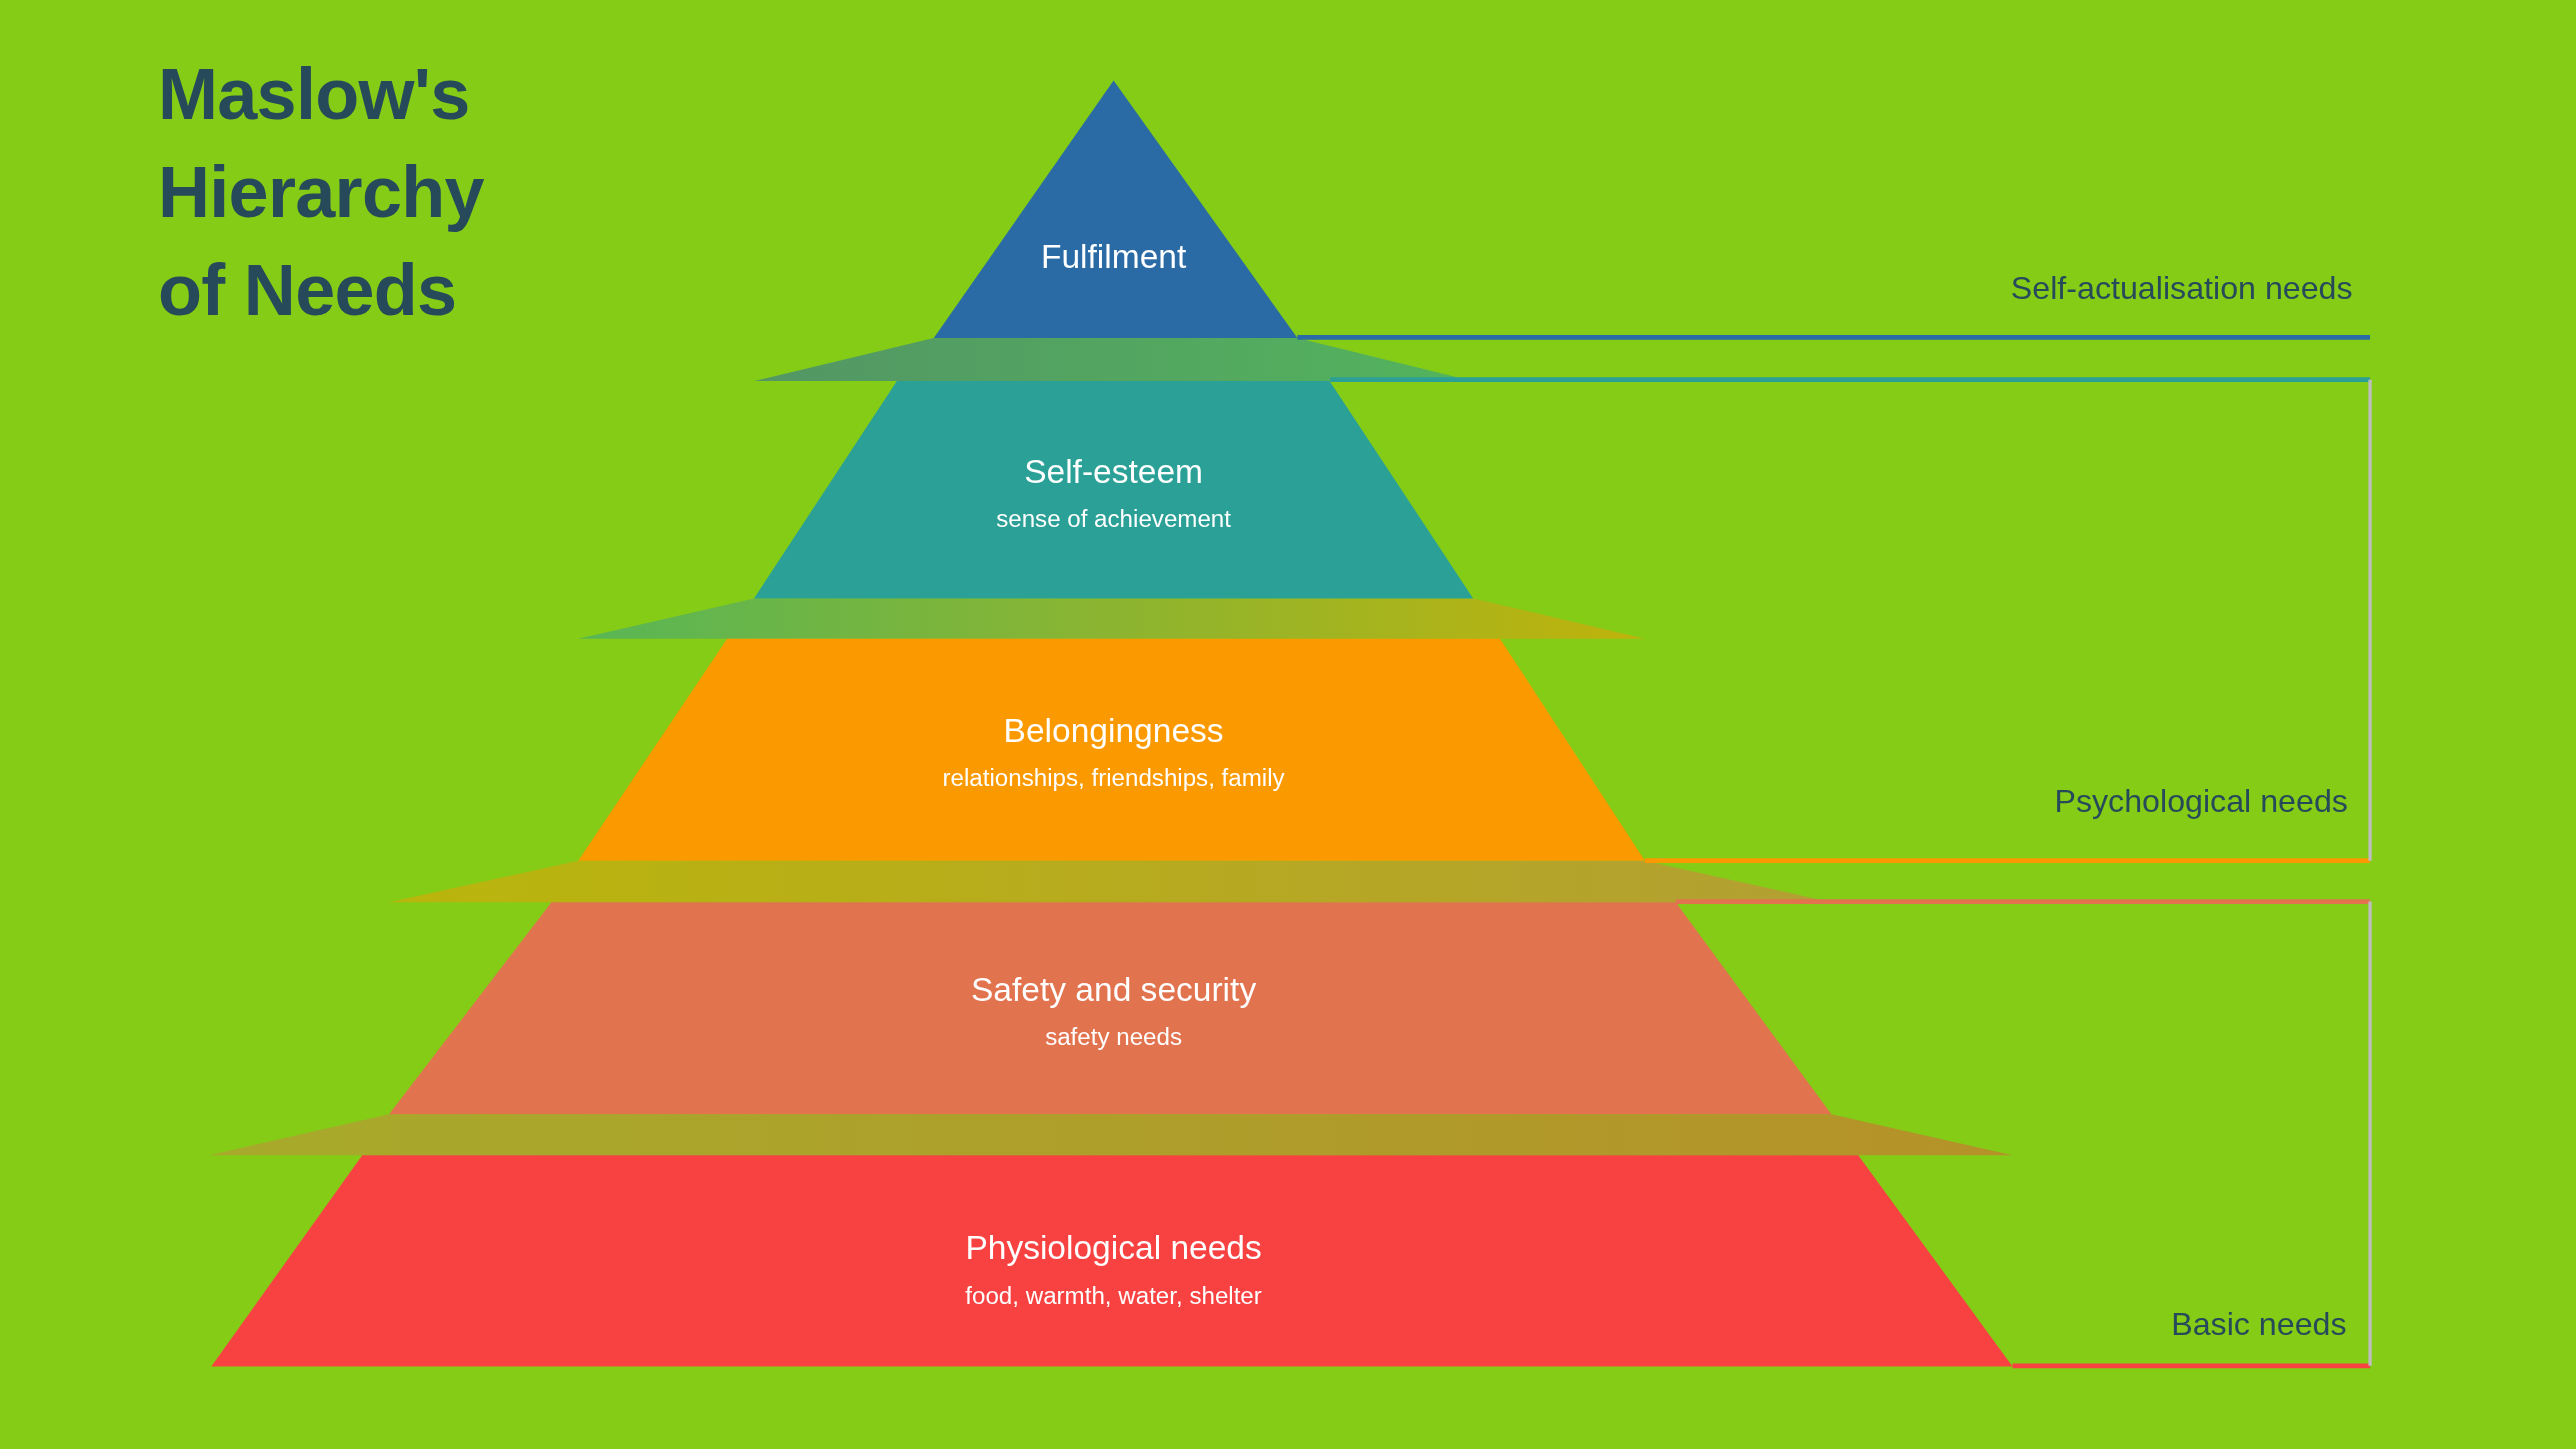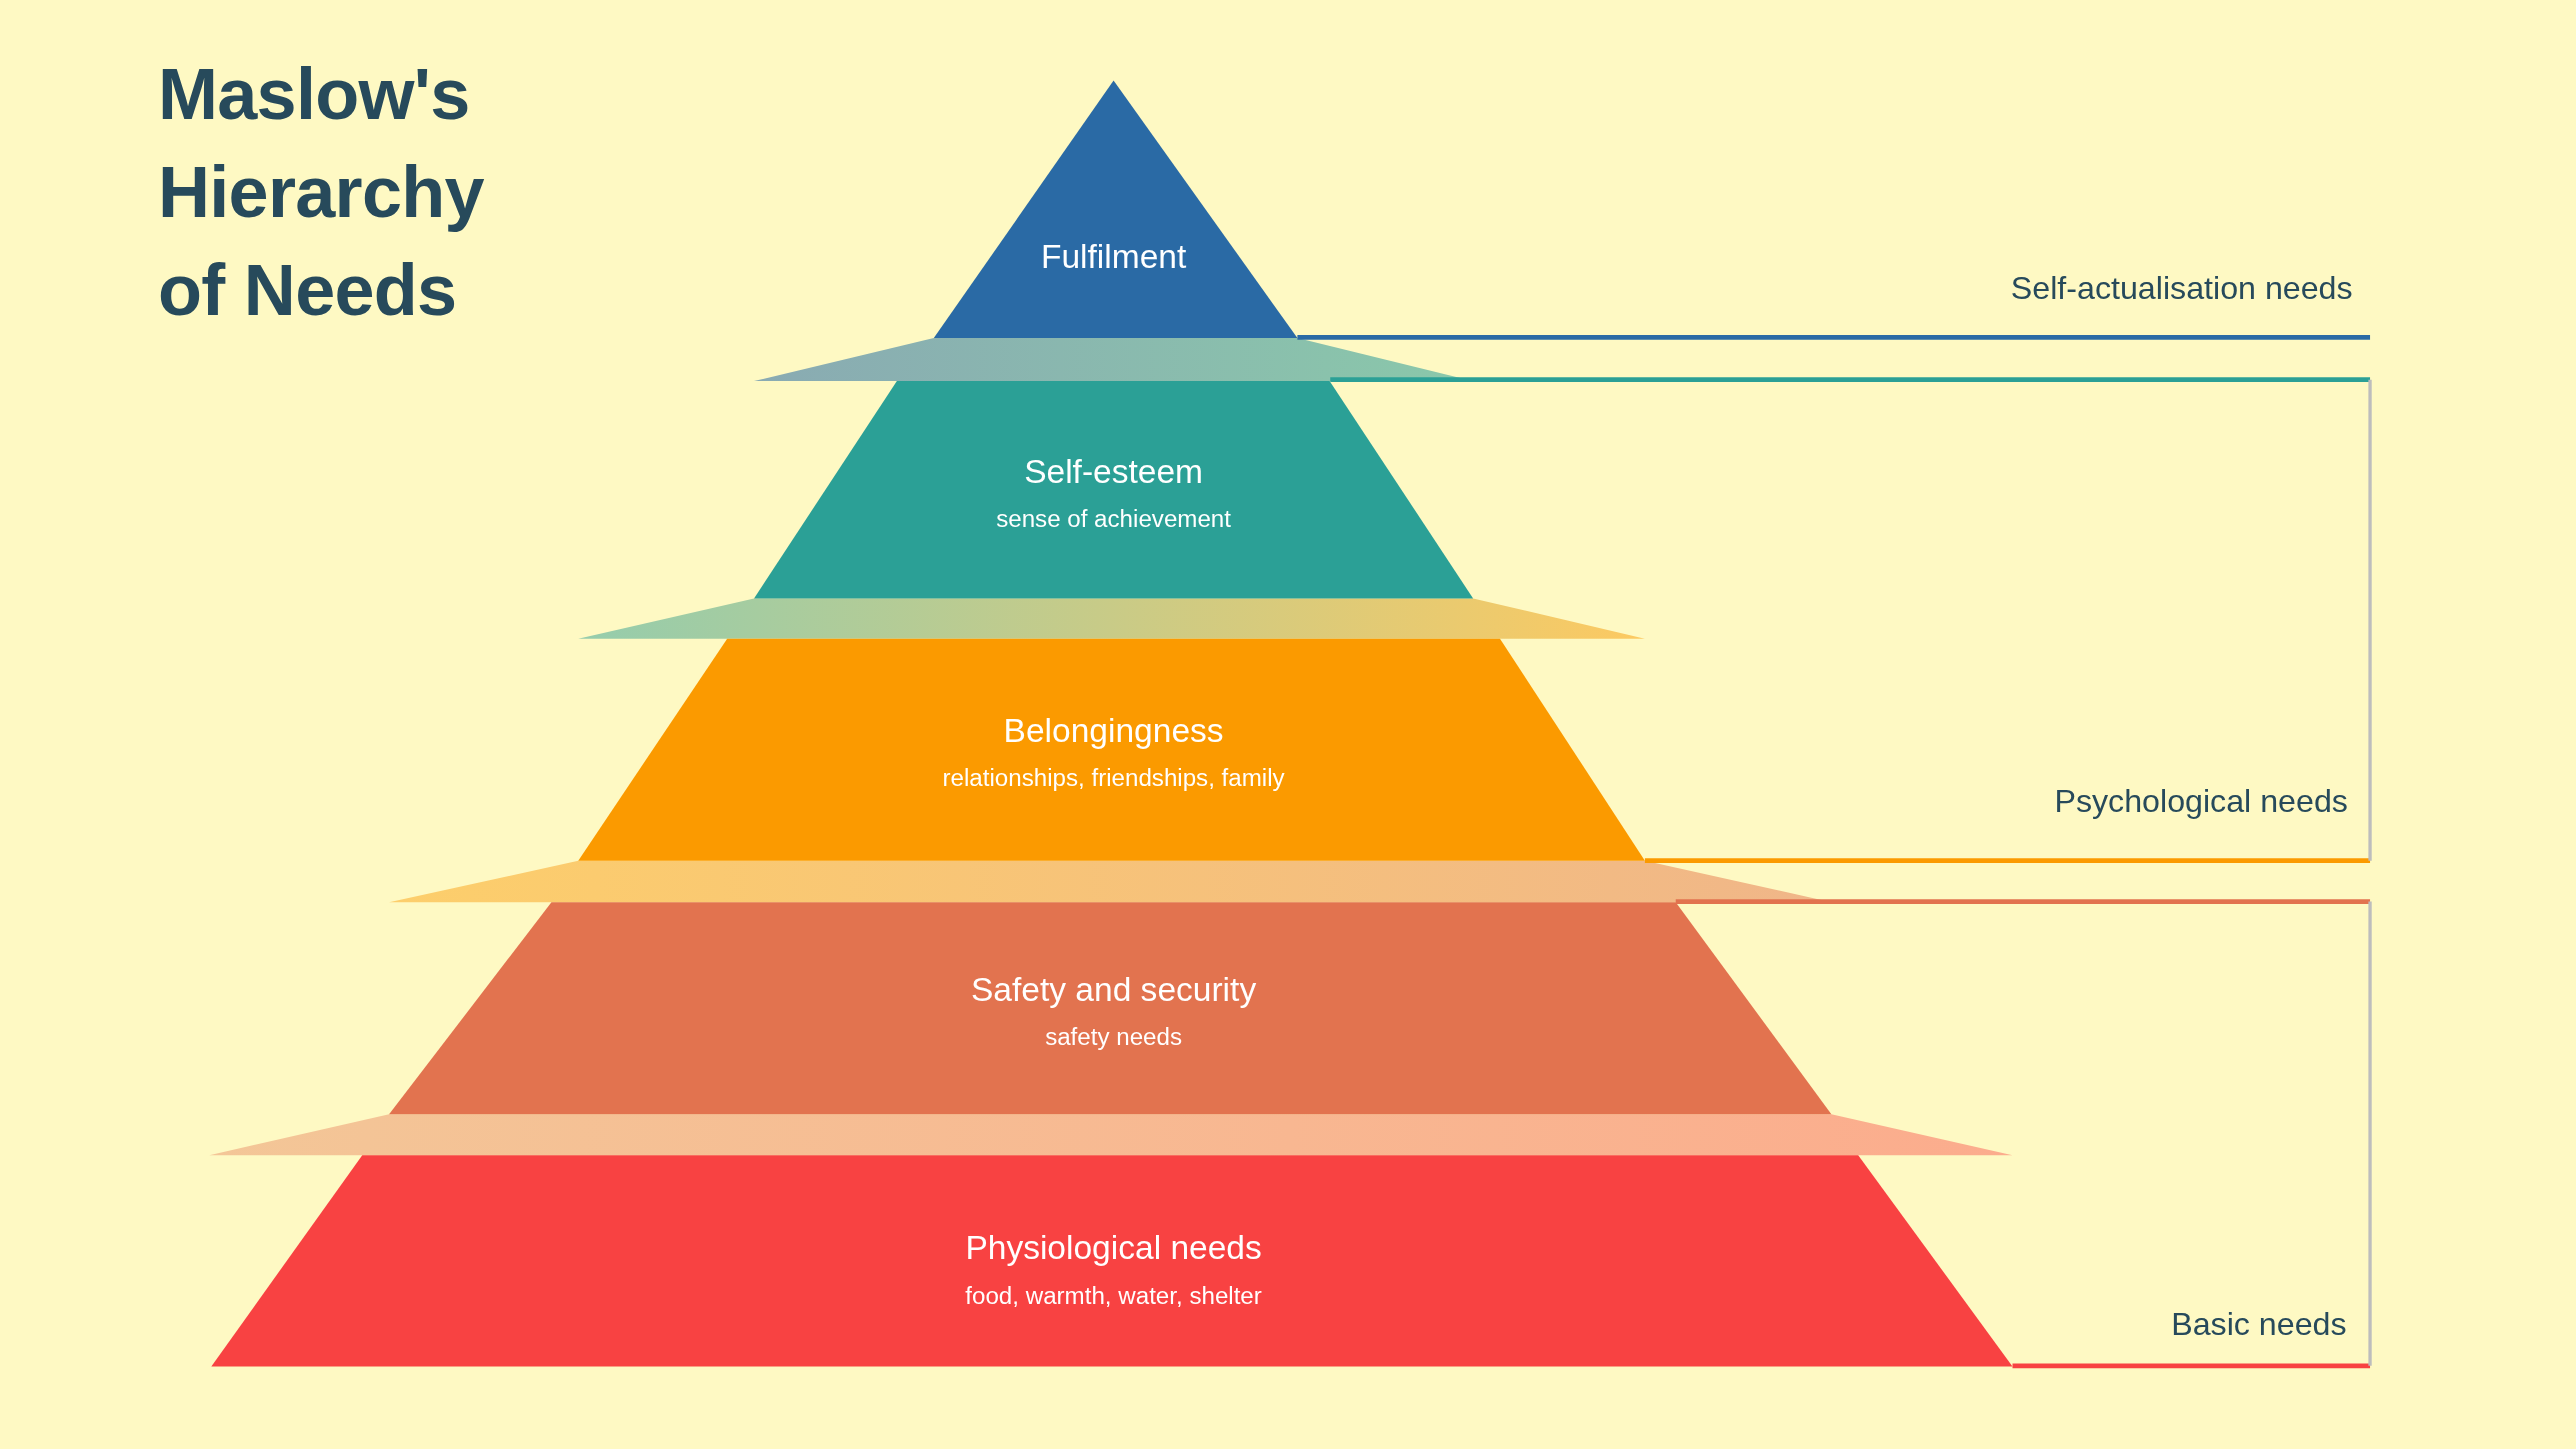--- a/index.html
+++ b/index.html
@@ -10,21 +10,21 @@
   body {
     width: 2576px;
     height: 1449px;
     overflow: hidden;
     font-family: "Liberation Sans", sans-serif;
   }
   #stage {
     position: relative;
     width: 2576px;
     height: 1449px;
-    background: #fef9c3;
+    background: #84cc16;
   }
   #title {
     position: absolute;
     left: 158px;
     top: 46px;
     width: 523px;
     font-family: "Liberation Sans", sans-serif;
     font-weight: bold;
     font-size: 72px;
     line-height: 1.36;

